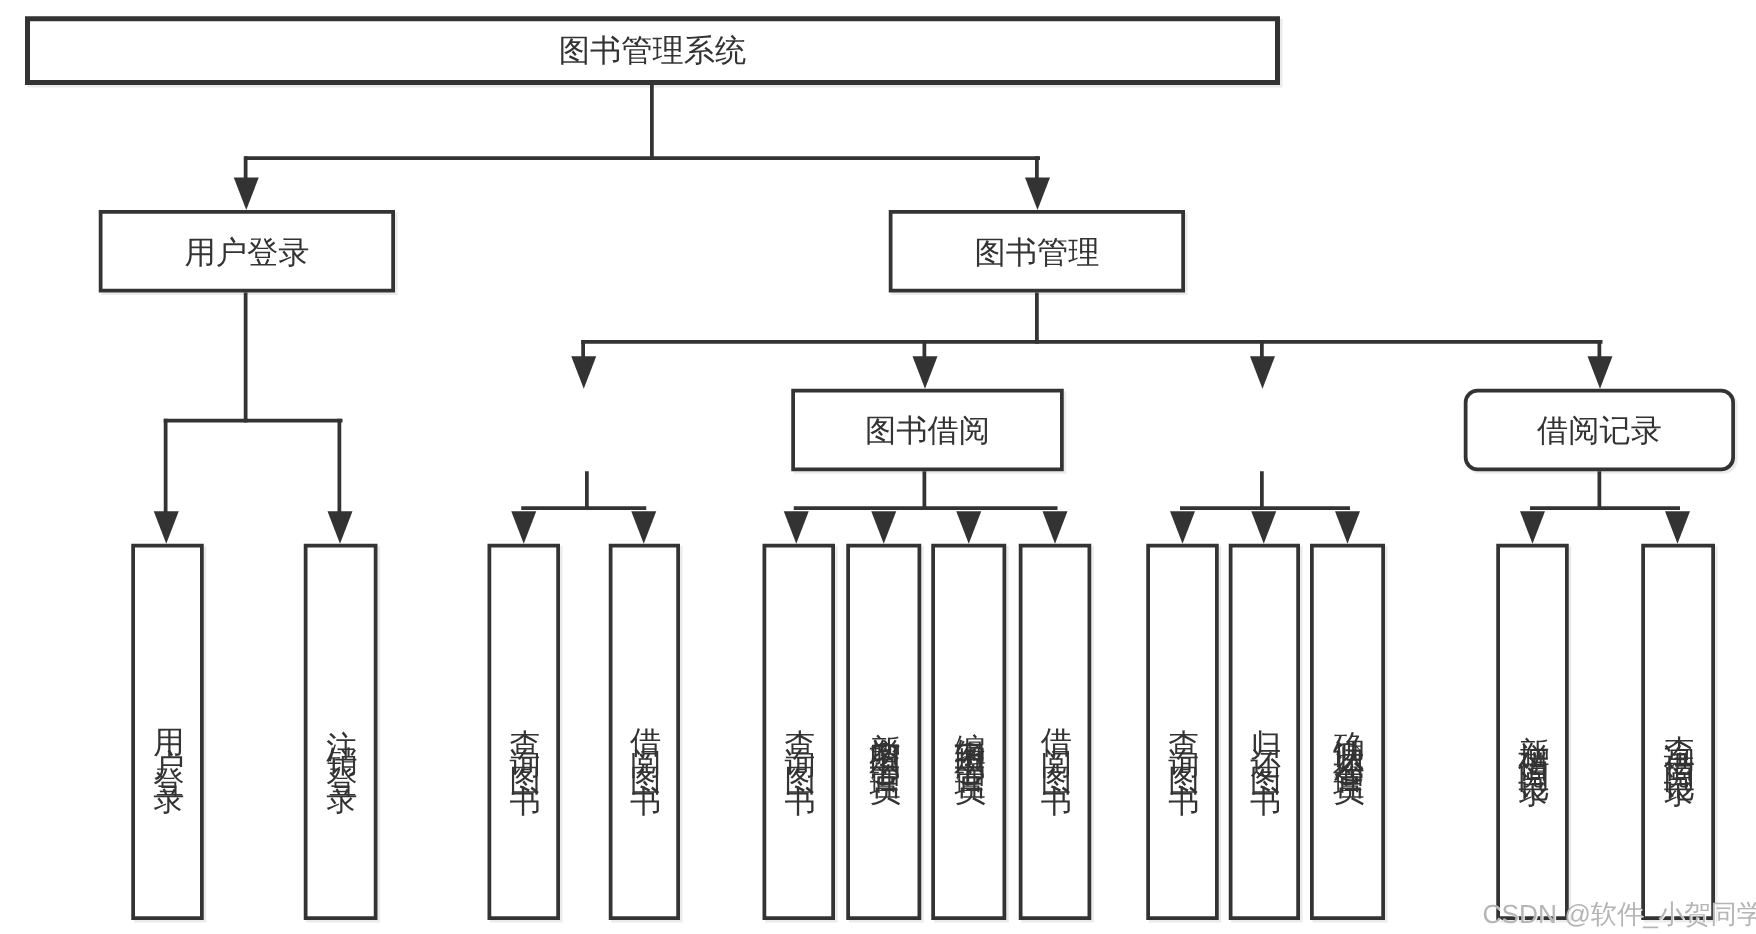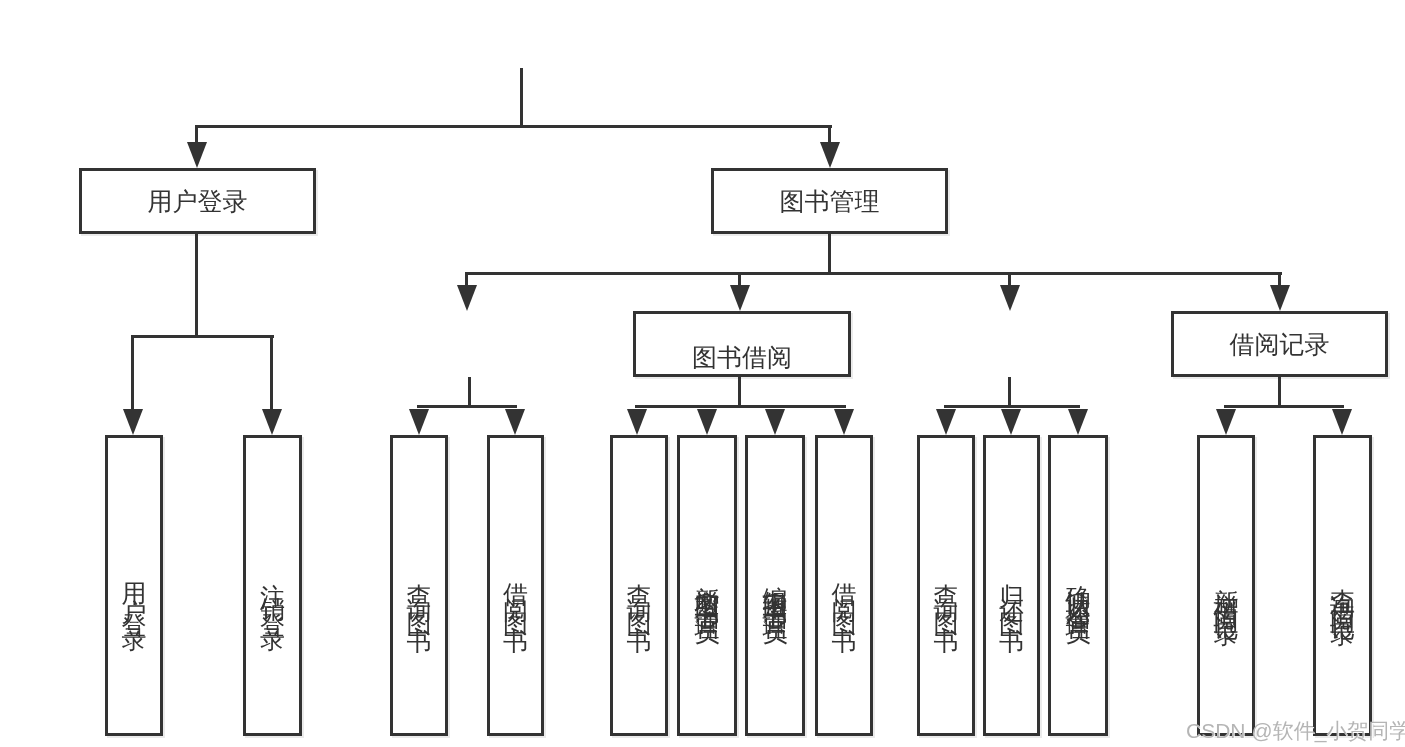--- a/index.html
+++ b/index.html
@@ -61,20 +61,23 @@
     color: #b5b5b5;
     text-shadow: 1px 1px 0 rgba(255,255,255,0.9);
     white-space: nowrap;
   }
 </style>
 </head>
 <body>
 
 <div class="canvas">
 
+  <div class="box root" style="left:20px; top:13px; width:1004px; height:55px;">
+    <span>图书管理系统</span>
+  </div>
 
   <div class="vline" style="left:520px; top:68px; height:60px;"></div>
   <div class="hline" style="left:196px; top:125px; width:636px;"></div>
   <div class="vline" style="left:195px; top:125px; height:22px;"></div>
   <div class="arrowhead" style="left:187px; top:142px;"></div>
   <div class="vline" style="left:828px; top:125px; height:22px;"></div>
   <div class="arrowhead" style="left:820px; top:142px;"></div>
 
   <div class="box" style="left:79px; top:168px; width:237px; height:66px;">
     <span>用户登录</span>
@@ -94,24 +97,24 @@
   <div class="hline" style="left:465px; top:272px; width:817px;"></div>
   <div class="vline" style="left:465px; top:272px; height:16px;"></div>
   <div class="arrowhead" style="left:457px; top:285px;"></div>
   <div class="vline" style="left:738px; top:272px; height:16px;"></div>
   <div class="arrowhead" style="left:730px; top:285px;"></div>
   <div class="vline" style="left:1008px; top:272px; height:16px;"></div>
   <div class="arrowhead" style="left:1000px; top:285px;"></div>
   <div class="vline" style="left:1278px; top:272px; height:16px;"></div>
   <div class="arrowhead" style="left:1270px; top:285px;"></div>
 
-  <div class="box" style="left:633px; top:311px; width:218px; height:66px;align-items:flex-end;">
+  <div class="box" style="left:633px; top:311px; width:218px; height:66px;">
     <span>图书借阅</span>
   </div>
-  <div class="box" style="left:1171px; top:311px; width:217px; height:66px;">
+  <div class="box" style="left:1171px; top:311px; width:217px; height:66px;border-radius:11px;">
     <span>借阅记录</span>
   </div>
 
   <div class="vline" style="left:468px; top:377px; height:31px;"></div>
   <div class="hline" style="left:417px; top:405px; width:100px;"></div>
   <div class="arrowhead" style="left:409px; top:409px;"></div>
   <div class="arrowhead" style="left:505px; top:409px;"></div>
 
   <div class="vline" style="left:738px; top:377px; height:31px;"></div>
   <div class="hline" style="left:635px; top:405px; width:211px;"></div>

